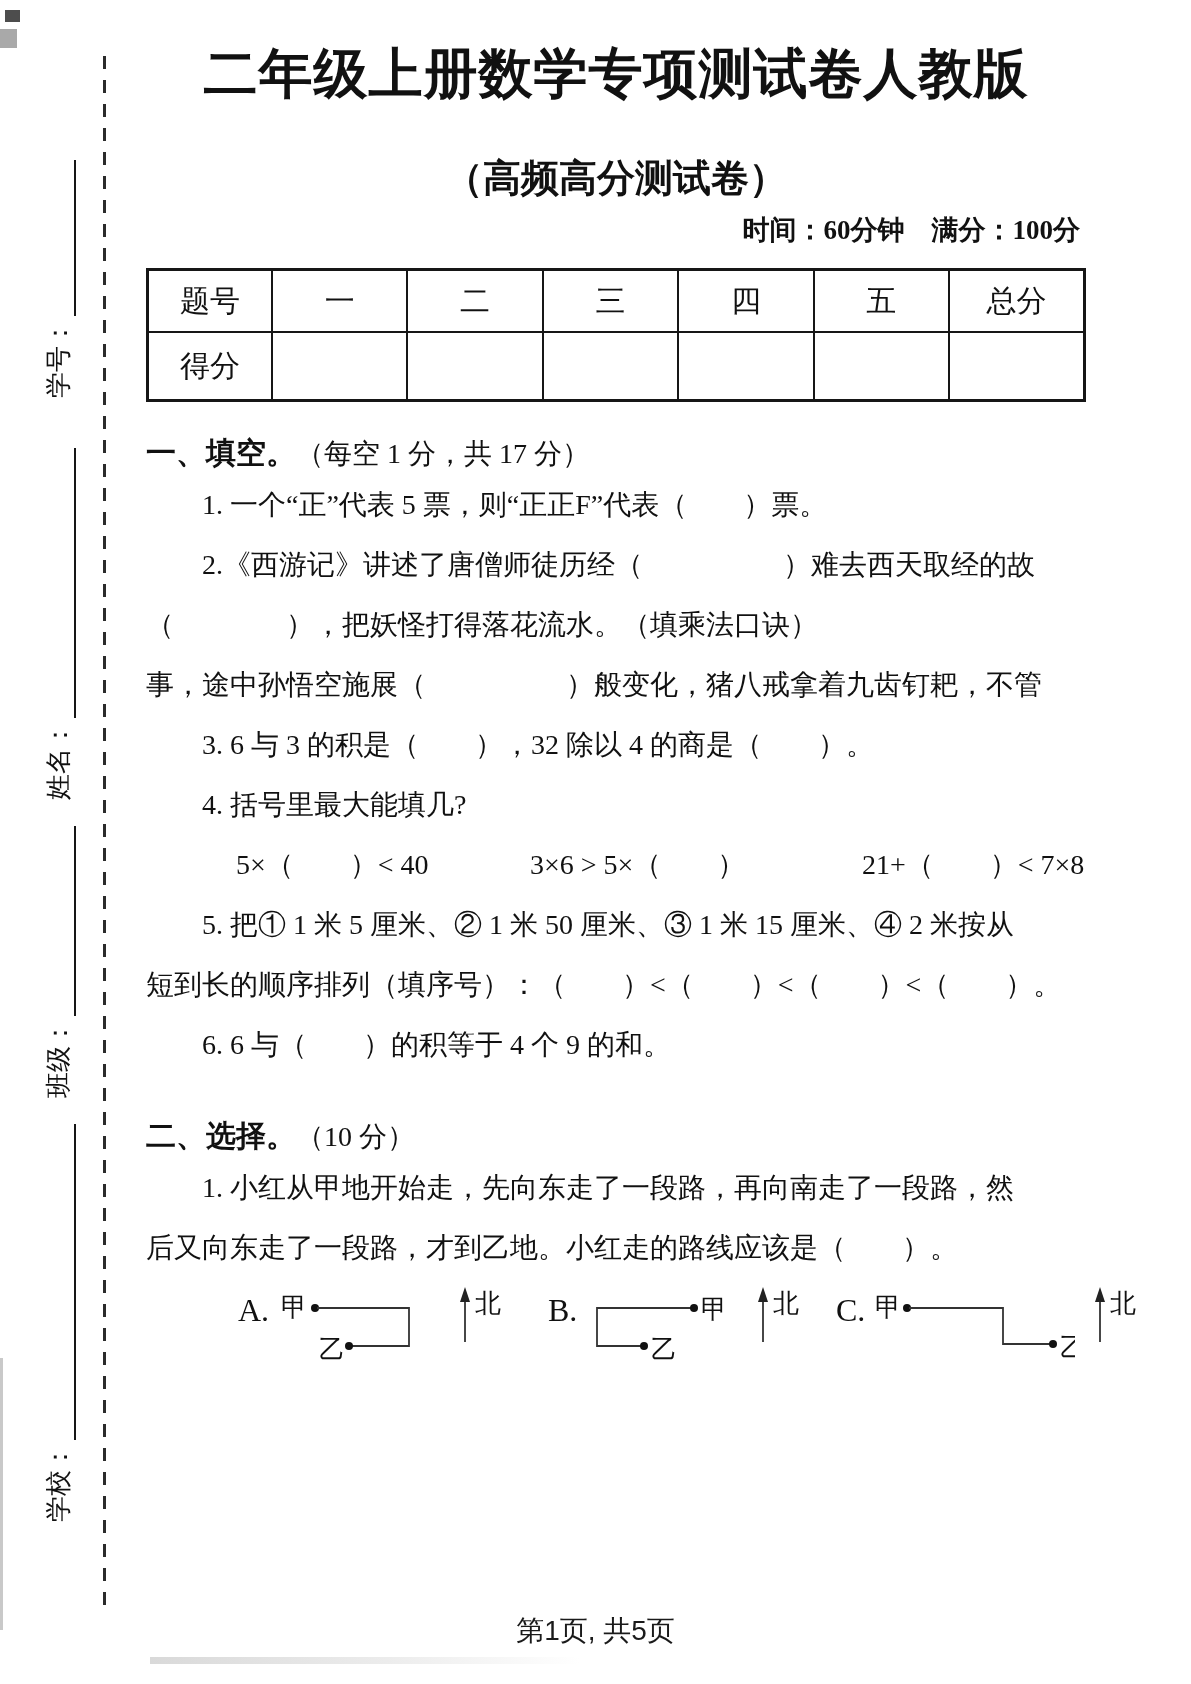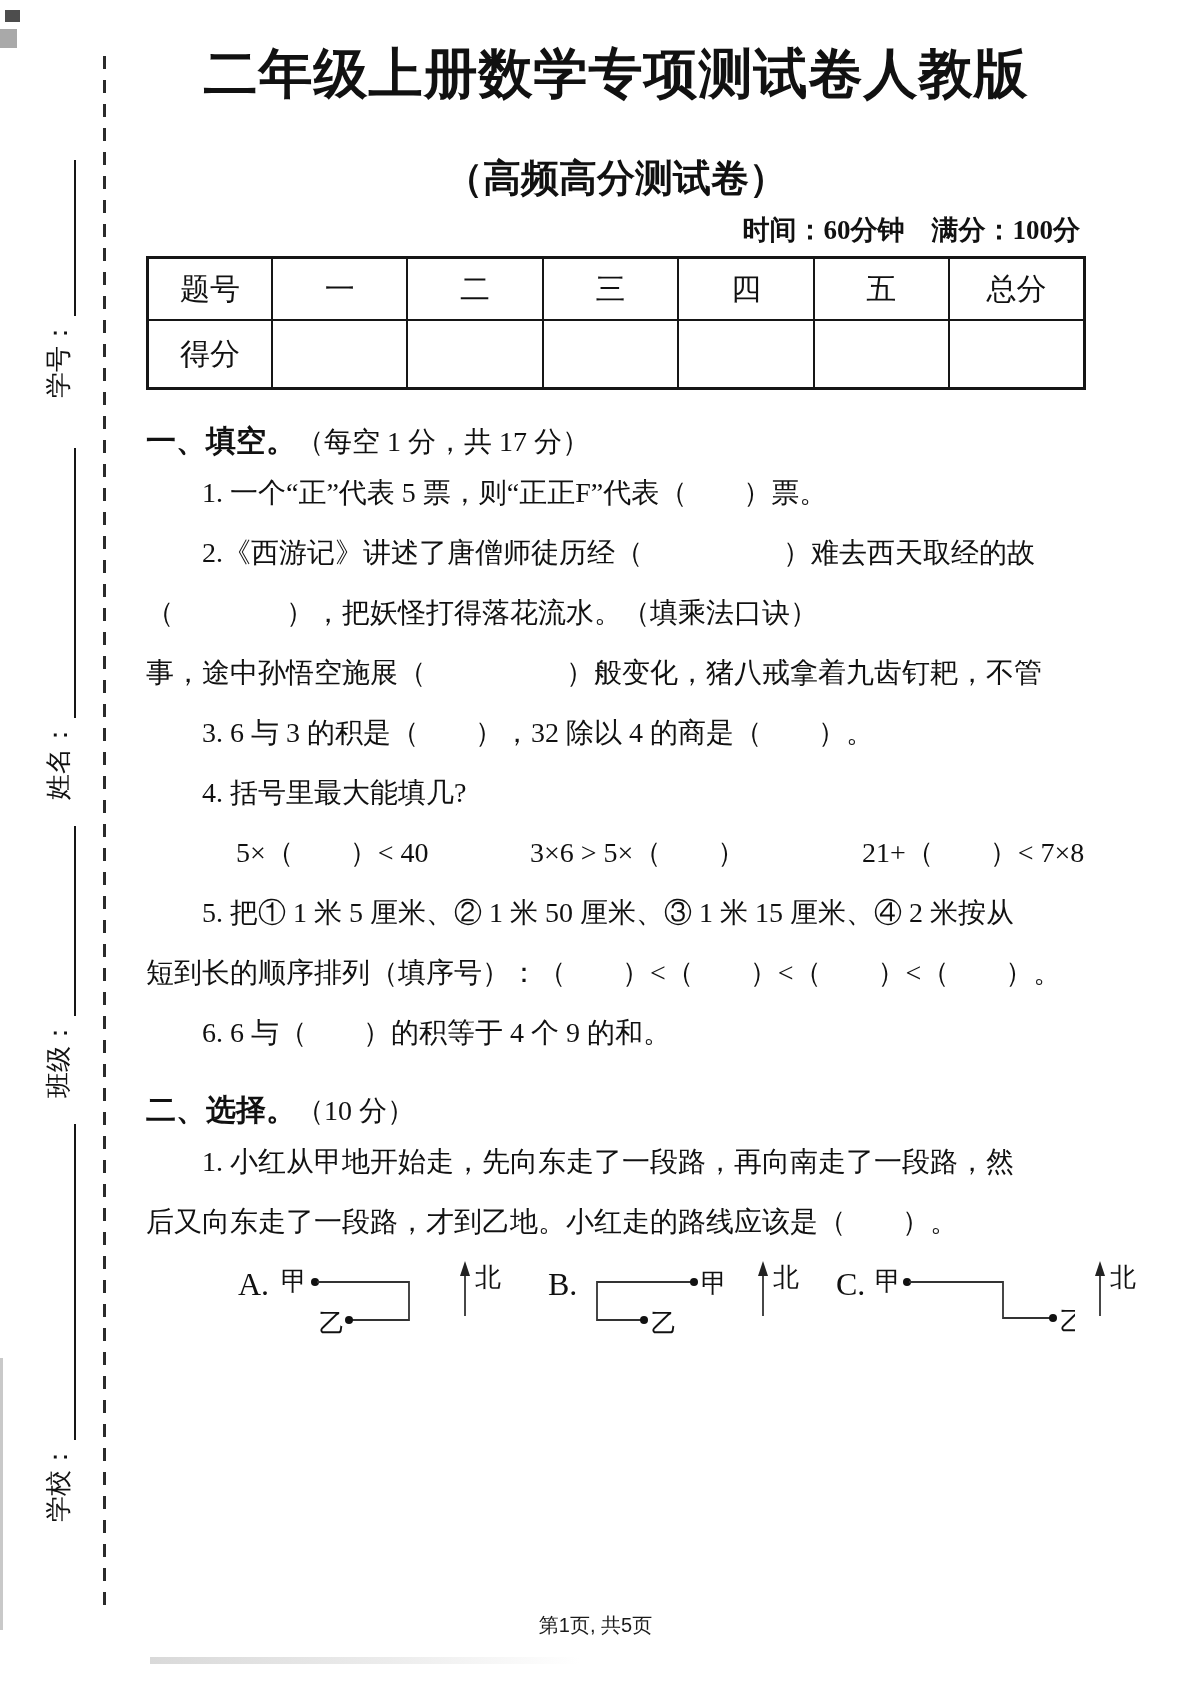--- a/index.html
+++ b/index.html
@@ -24,21 +24,21 @@
   #sb2{left:40px;top:1098px;width:272px;}
   #sb3{left:40px;top:1522px;width:398px;}
   
   #main{position:absolute;left:146px;top:36px;width:940px;}
   .title{font-family:"Liberation Sans","DejaVu Sans",sans-serif;font-weight:700;
          font-size:54px;line-height:74px;text-align:center;letter-spacing:1px;white-space:nowrap;}
   .subtitle{font-family:"Liberation Sans","DejaVu Sans",sans-serif;font-weight:900;
             font-size:38px;line-height:50px;text-align:center;margin-top:43px;}
   .meta{font-family:Liberation Serif, serif;font-weight:700;
         font-size:27px;line-height:36px;text-align:right;margin-top:9px;padding-right:6px;}
-  table.score{border-collapse:collapse;margin-top:8px;width:940px;table-layout:fixed;}
+  table.score{border-collapse:collapse;margin-top:20px;width:940px;table-layout:fixed;}
   table.score td{border:2.5px solid #161616;text-align:center;font-size:30px;padding:0;}
   table.score tr:first-child td{height:60px;}
   table.score tr:last-child td{height:66px;}
   table.score td:first-child{width:122px;}
   table.score{border:3.5px solid #161616;}
   .sechead{margin-top:30px;font-size:28px;line-height:42px;}
   .sechead .bold{font-family:"Liberation Sans","DejaVu Sans",sans-serif;font-weight:900;font-size:30px;}
   .tline{font-size:28px;line-height:60px;white-space:nowrap;}
   .ind{text-indent:56px;}
   .eqrow{display:grid;grid-template-columns:372px 320px auto;font-size:28px;line-height:60px;gap:12px;}
@@ -48,21 +48,21 @@
   #diagrams{position:relative;height:130px;margin-top:6px;}
   .opt{position:absolute;top:0;display:flex;align-items:flex-start;}
   .opt .olabel{font-size:32px;line-height:40px;margin-top:6px;margin-right:10px;}
   #optA{left:92px;}
   #optB{left:402px;}
   #optC{left:690px;}
   svg text{font-family:"Liberation Serif","DejaVu Serif",serif;font-size:26px;fill:#111;}
   svg .stroke{stroke:#333;stroke-width:1.8;fill:none;}
   
   #footer{position:absolute;left:0;right:0;top:1612px;text-align:center;
-          font-family:"Liberation Sans","DejaVu Sans",sans-serif;font-size:20px;color:#1a1a1a;}
+          font-family:"Liberation Sans","DejaVu Sans",sans-serif;font-size:28px;color:#1a1a1a;}
 </style>
 </head>
 <body>
 
 <div id="page">
 
   <div class="art1"></div>
   <div class="art2"></div>
   <div class="art3"></div>
   <div class="smudge"></div>
@@ -129,21 +129,21 @@
     <div class="eqrow">
       <span class="c1">5×（　　）&lt; 40</span>
       <span>3×6 &gt; 5×（　　）</span>
       <span>21+（　　）&lt; 7×8</span>
     </div>
 
     <div class="tline ind">5. 把① 1 米 5 厘米、② 1 米 50 厘米、③ 1 米 15 厘米、④ 2 米按从</div>
     <div class="tline">短到长的顺序排列（填序号）：（　　）&lt;（　　）&lt;（　　）&lt;（　　）。</div>
     <div class="tline ind">6. 6 与（　　）的积等于 4 个 9 的和。</div>
 
-    <div class="sechead" style="margin-top:26px;">
+    <div class="sechead" style="margin-top:40px;">
       <span class="bold">二、选择。</span><span>（10 分）</span>
     </div>
 
     <div class="tline ind">1. 小红从甲地开始走，先向东走了一段路，再向南走了一段路，然</div>
     <div class="tline">后又向东走了一段路，才到乙地。小红走的路线应该是（　　）。</div>
 
     <div id="diagrams">
 
       <div class="opt" id="optA">
         <span class="olabel">A.</span>

